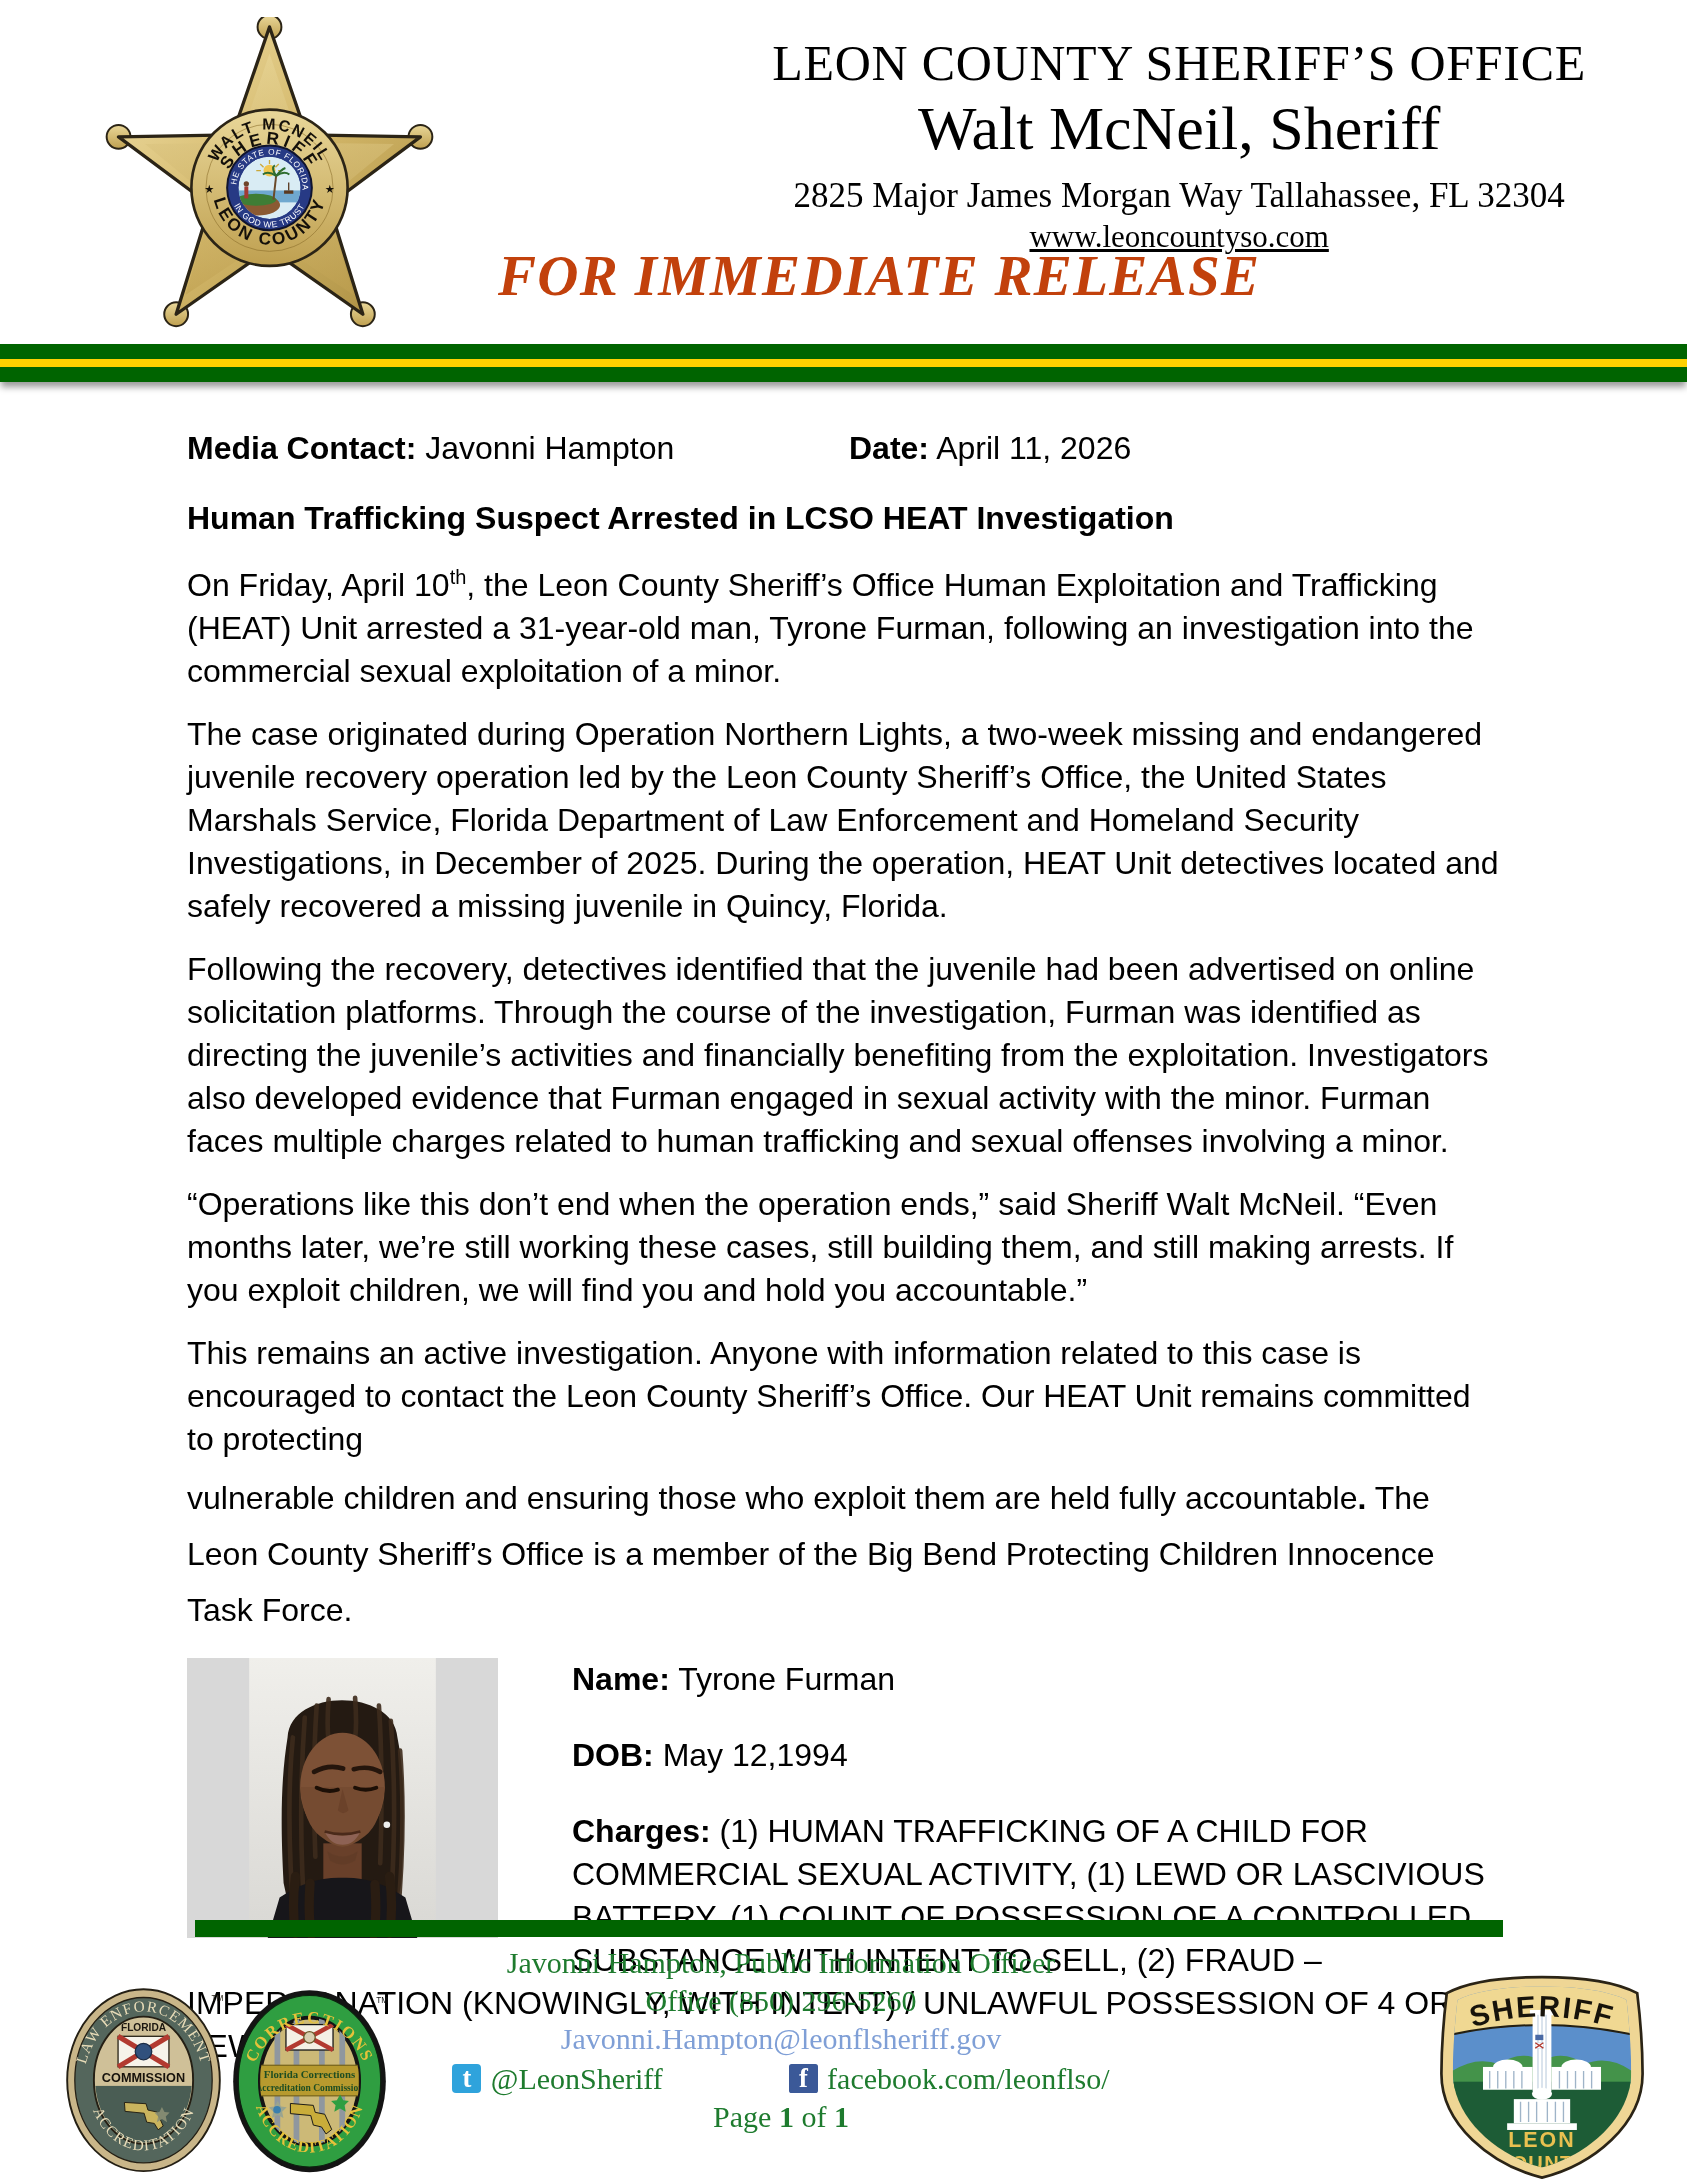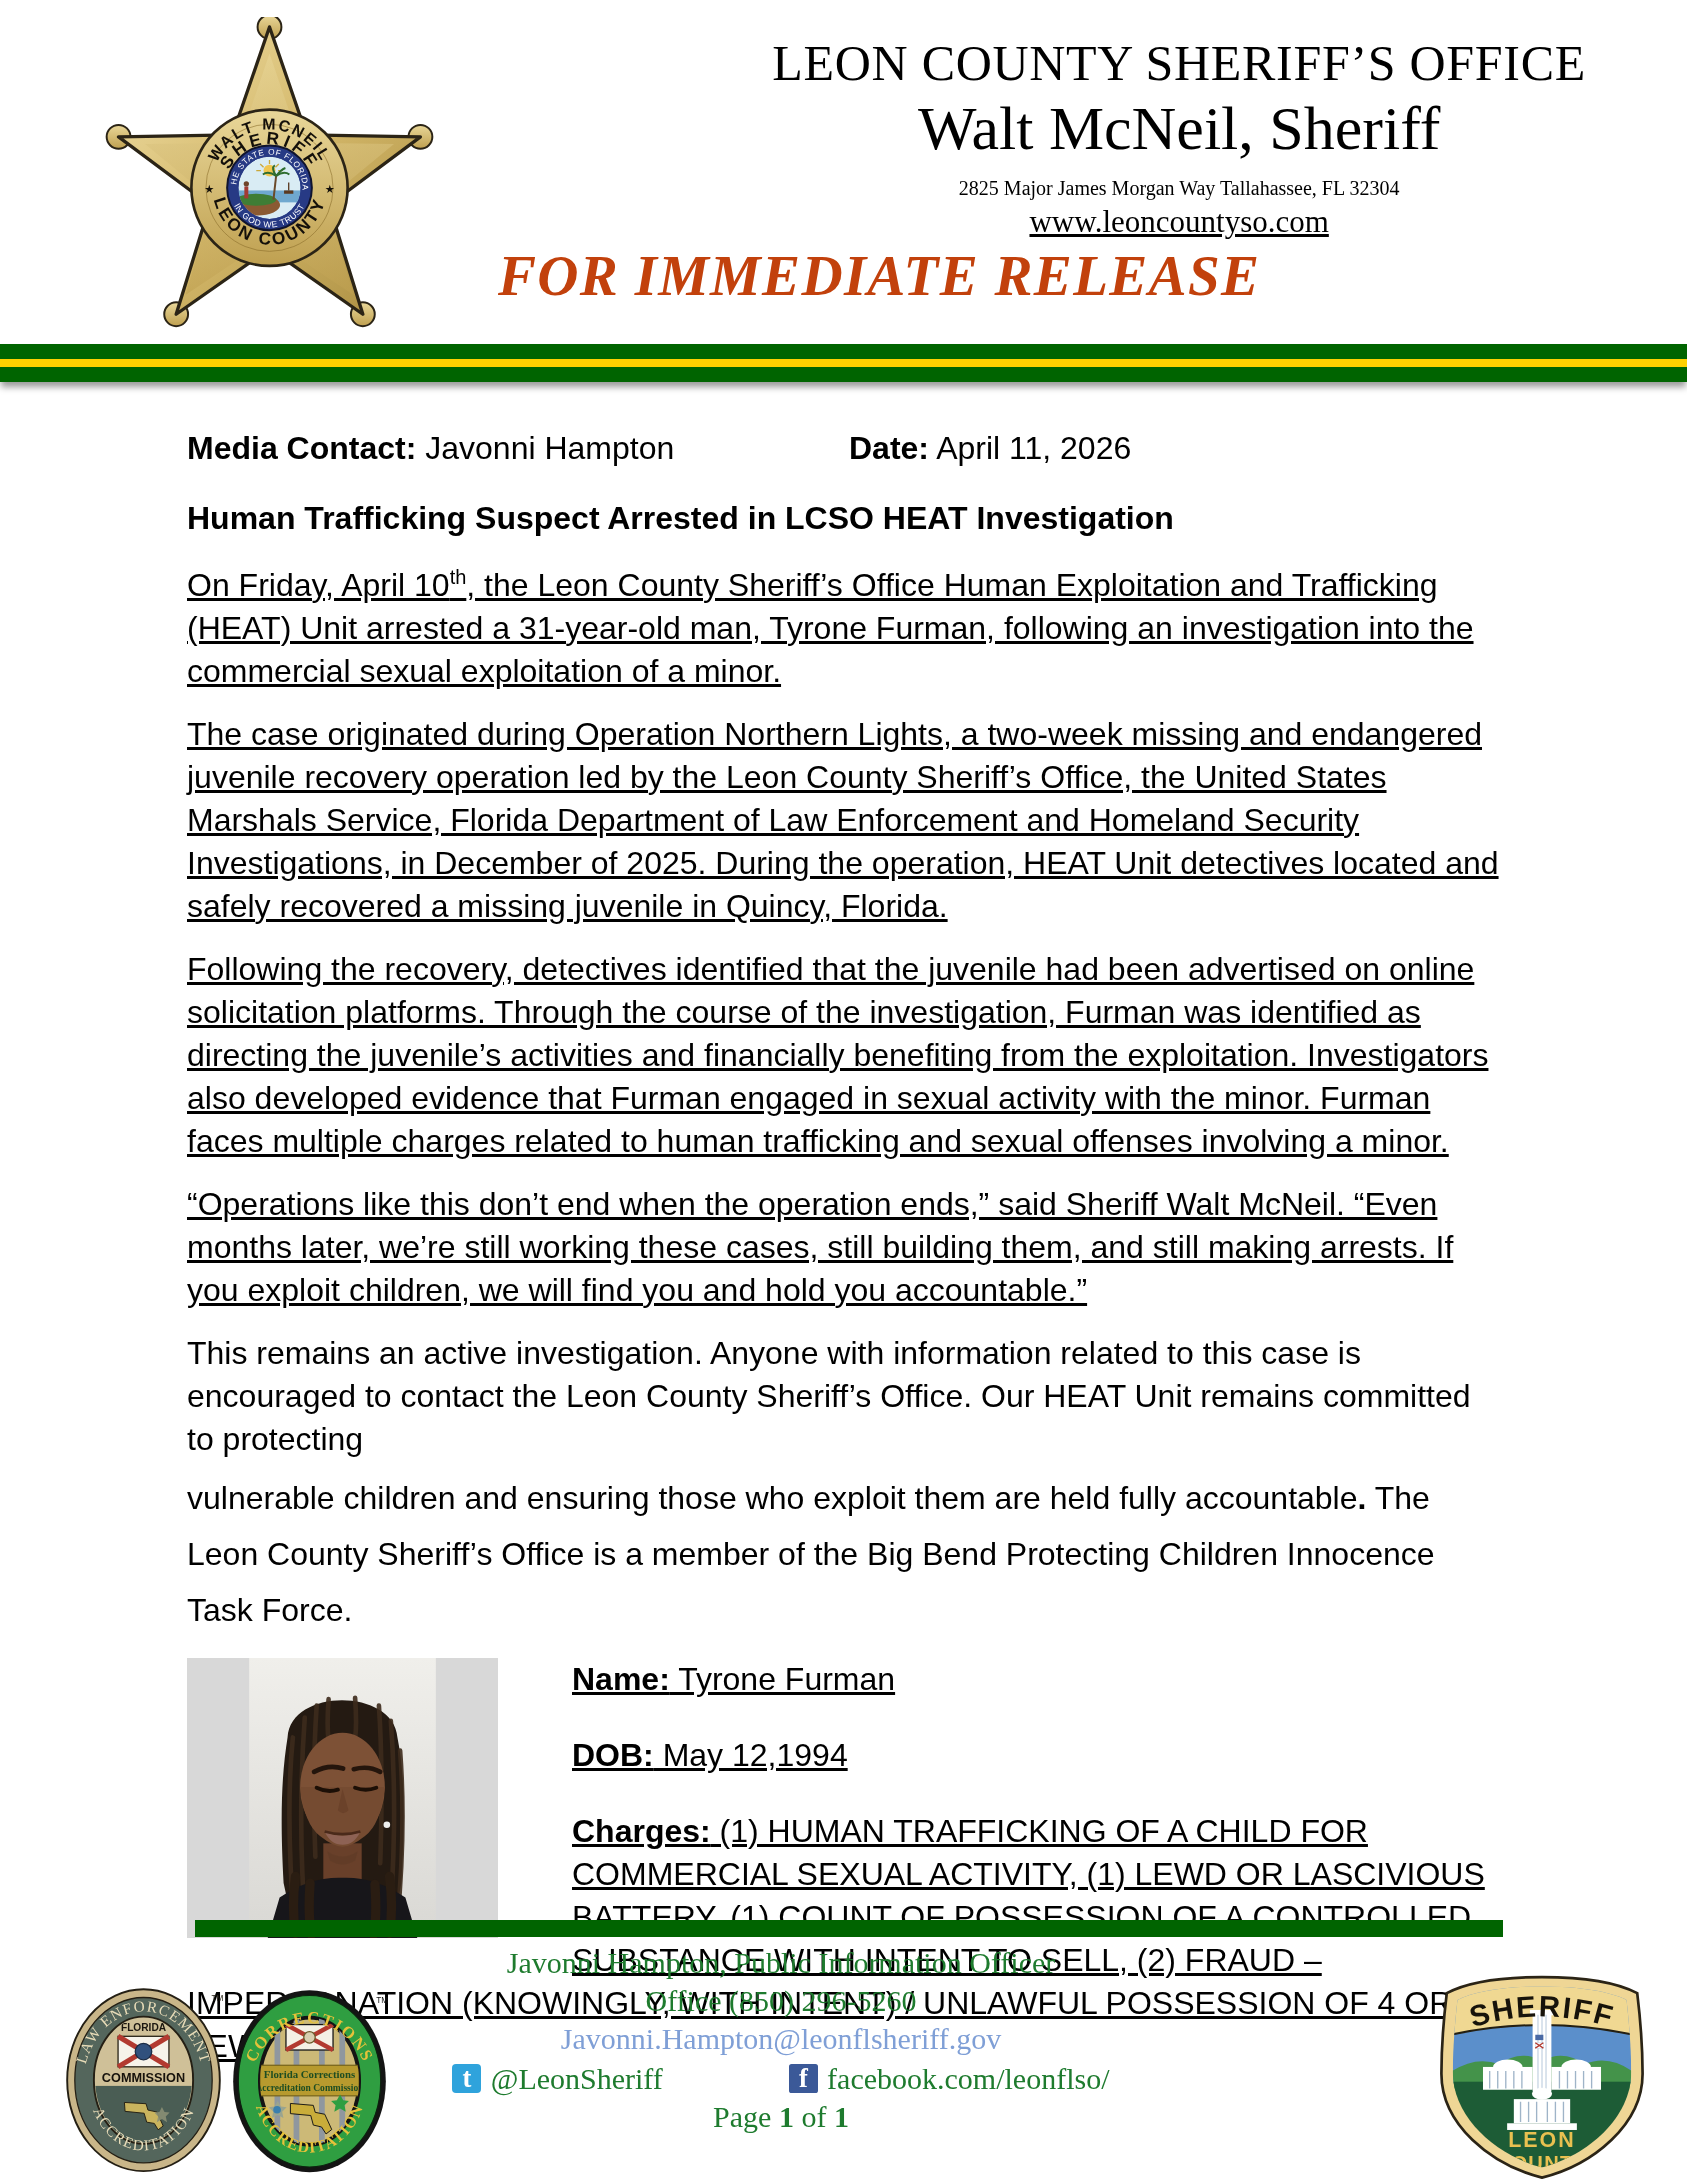--- a/index.html
+++ b/index.html
@@ -5,36 +5,36 @@
   html,body{margin:0;padding:0;background:#888;}
   .page{
     position:relative;width:1687px;height:2183px;background:#ffffff;
     font-family:"Liberation Sans",sans-serif;color:#000;overflow:hidden;
   }
   
   .hdr{position:absolute;right:101px;top:38px;text-align:center;
        font-family:"Liberation Serif",serif;line-height:1;margin-left:32px;}
   .hdr-title{font-size:50px;letter-spacing:0.7px;}
   .hdr-sheriff{font-size:62px;margin-top:9.3px;}
-  .hdr-addr{font-size:20px;margin-top:18.5px;}
+  .hdr-addr{font-size:35px;margin-top:18.5px;}
   .hdr-web{font-size:31px;margin-top:8px;}
   .hdr-web a{color:#000;text-decoration:underline;}
   .release{position:absolute;left:498px;top:243px;
            font-family:"Liberation Serif",serif;font-weight:bold;font-style:italic;
            font-size:57px;color:#c2410c;letter-spacing:1.3px;}
   .topbar{position:absolute;left:0;top:344px;width:1687px;height:38px;background:#006400;
           box-shadow:0 6px 6.6px -1.3px rgba(0,0,0,.40);}
   .topbar .stripe{position:absolute;left:0;top:14.6px;width:100%;height:8.6px;background:#FFD100;}
   
   .content{position:absolute;left:187px;top:427px;width:1313px;
            font-size:32px;line-height:43px;}
   .media-row{position:relative;margin-bottom:26.5px;height:43px;}
   .date-part{position:absolute;left:662px;top:0;}
   .headline{font-size:32px;font-weight:bold;margin:0 0 24px 0;line-height:43px;}
-  .content p{margin:0 0 20px 0;text-decoration:underline;}
+  .content p{margin:0 0 20px 0;}
   .sup{vertical-align:super;font-size:20px;line-height:0;}
   .p5b{line-height:56px;margin-top:9.3px;}
   .p5wrap{margin:3px 0 20px 0;}
   
   .suspect{overflow:visible;}
   .photo-wrap{float:left;width:311px;height:280px;background:#d8d8d8;
               margin:0 74px 13.2px 0;display:flex;justify-content:center;}
   .suspect p.idline{margin:0 0 33px 0;}
   .suspect p.charges{margin:0;}
   .clear{clear:both;}

